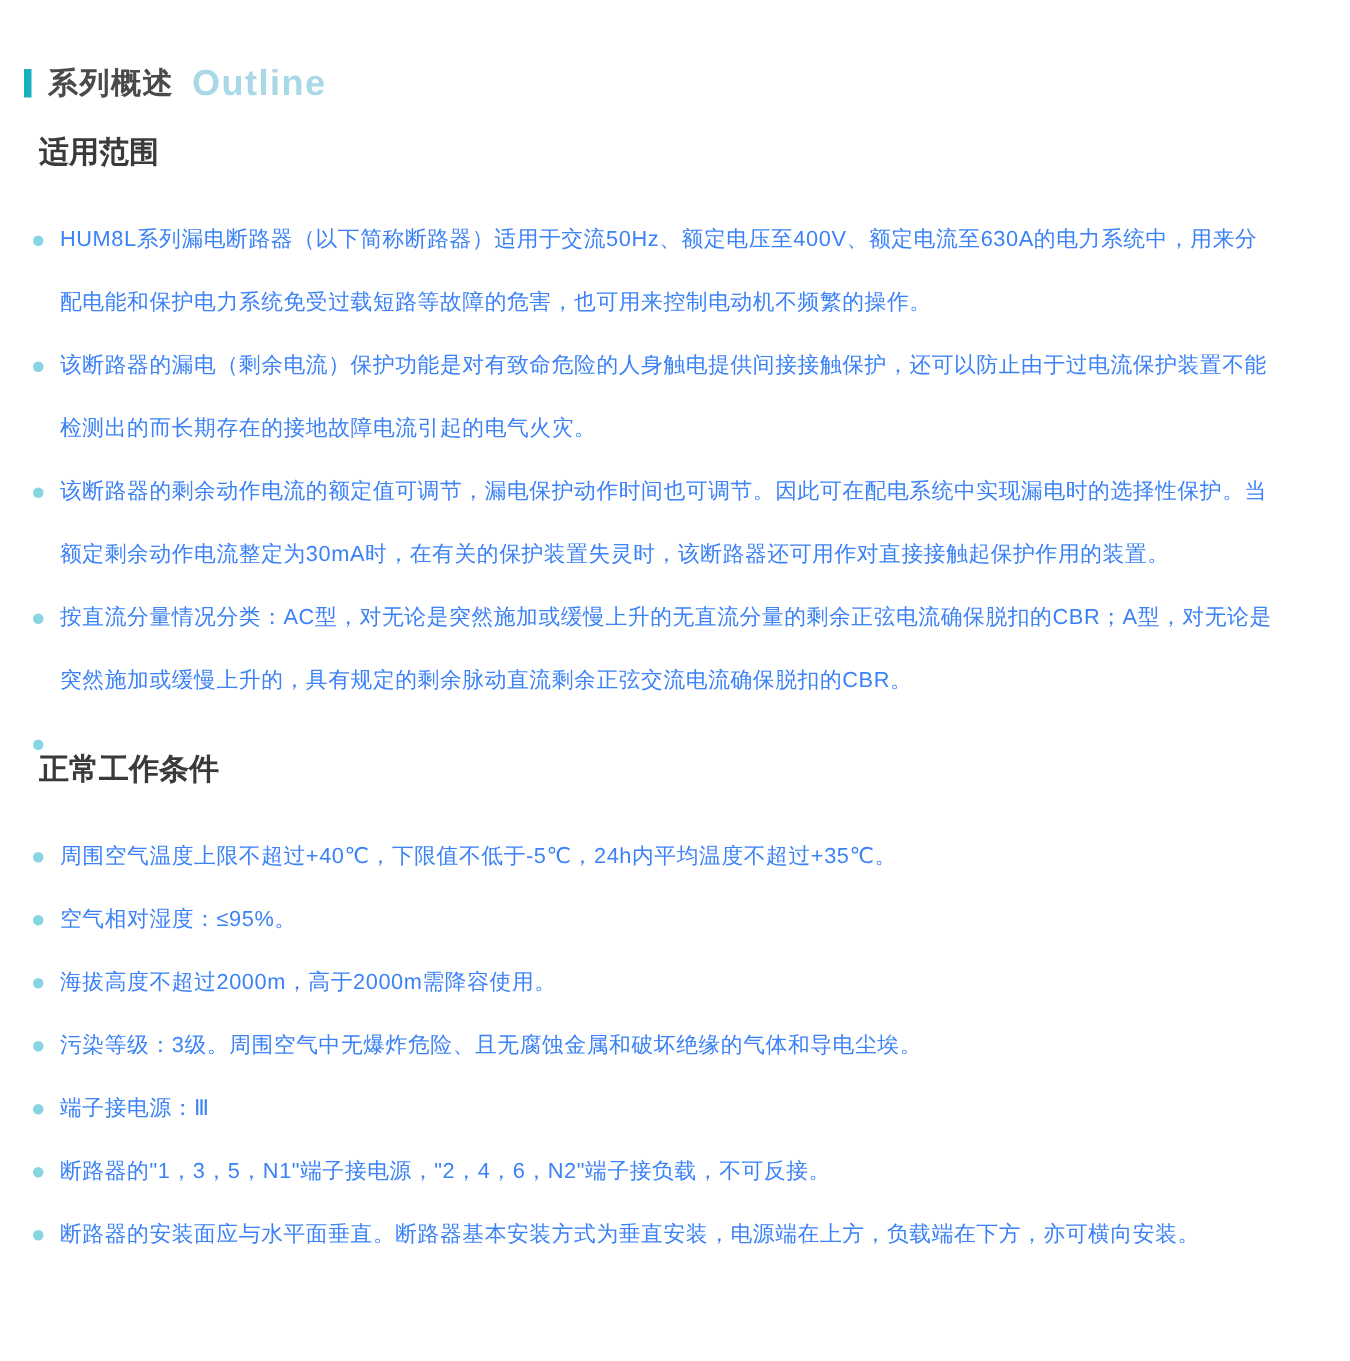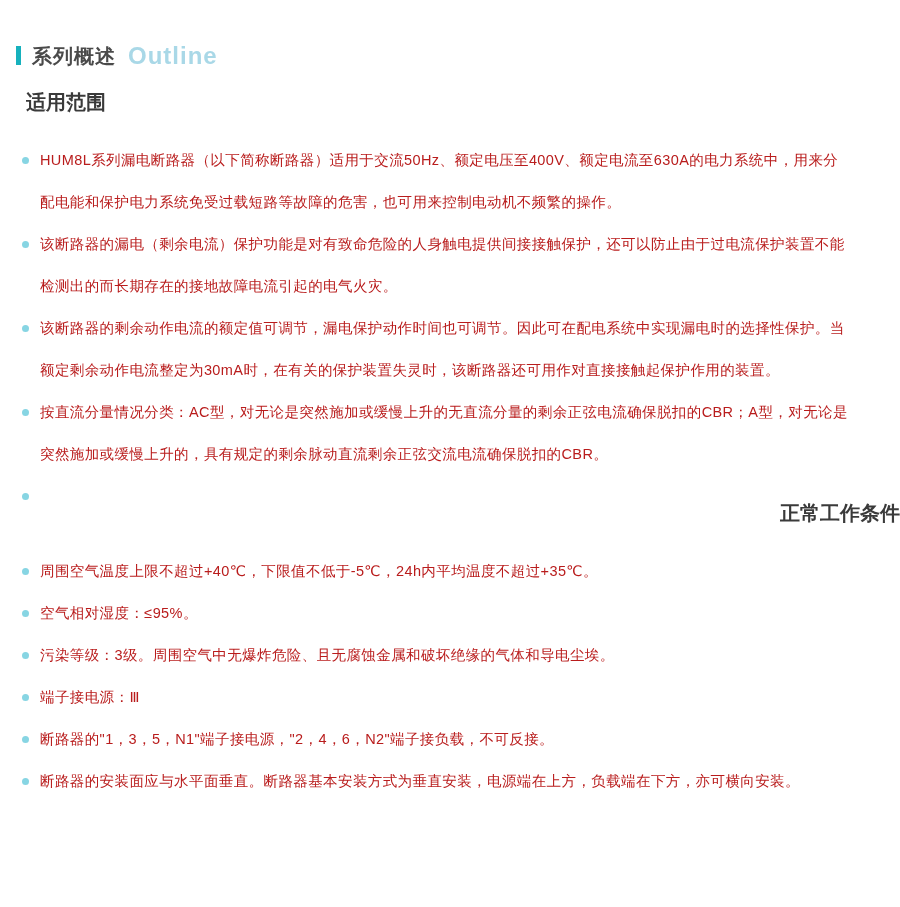--- a/index.html
+++ b/index.html
@@ -44,31 +44,31 @@
   }
   .section-heading {
     font-size: 20px;
     font-weight: bold;
     color: #3a3a3a;
     margin: 0 0 0 26px;
     padding: 0;
     line-height: 21px;
   }
   .heading-scope { margin-top: 21px; margin-bottom: 26px; }
-  .heading-conditions { margin-top: 28px; margin-bottom: 26px; text-align: right; }
+  .heading-conditions { margin-top: 28px; margin-bottom: 26px; }
   ul.bullet-list {
     list-style: none;
     margin: 0 50px 0 22px;
     padding: 0;
   }
   ul.bullet-list li {
     position: relative;
     padding-left: 18px;
     font-size: 14.5px;
-    color: #b91c1c;
+    color: #3b82f6;
     line-height: 42px;
     letter-spacing: 0.4px;
   }
   .dot {
     position: absolute;
     left: 0;
     top: 18px;
     width: 7px;
     height: 7px;
     border-radius: 50%;
@@ -116,20 +116,24 @@
     <li>
       <span class="dot"></span>
       <span>周围空气温度上限不超过+40℃，下限值不低于-5℃，24h内平均温度不超过+35℃。</span>
     </li>
     <li>
       <span class="dot"></span>
       <span>空气相对湿度：≤95%。</span>
     </li>
     <li>
       <span class="dot"></span>
+      <span>海拔高度不超过2000m，高于2000m需降容使用。</span>
+    </li>
+    <li>
+      <span class="dot"></span>
       <span>污染等级：3级。周围空气中无爆炸危险、且无腐蚀金属和破坏绝缘的气体和导电尘埃。</span>
     </li>
     <li>
       <span class="dot"></span>
       <span>端子接电源：Ⅲ</span>
     </li>
     <li>
       <span class="dot"></span>
       <span>断路器的"1，3，5，N1"端子接电源，"2，4，6，N2"端子接负载，不可反接。</span>
     </li>

